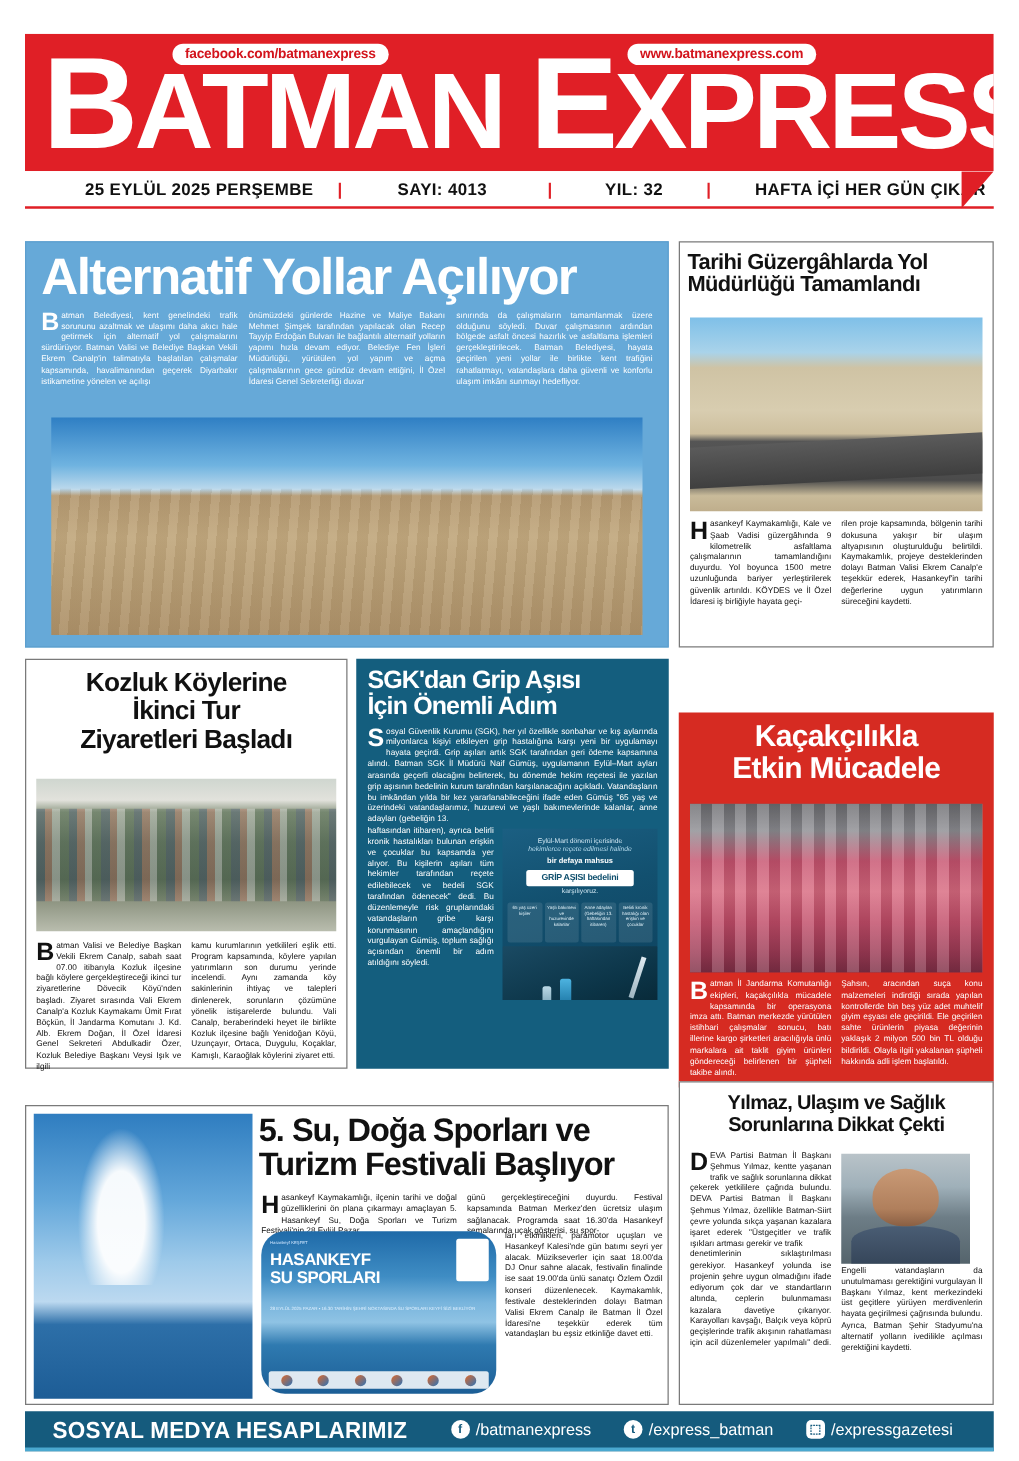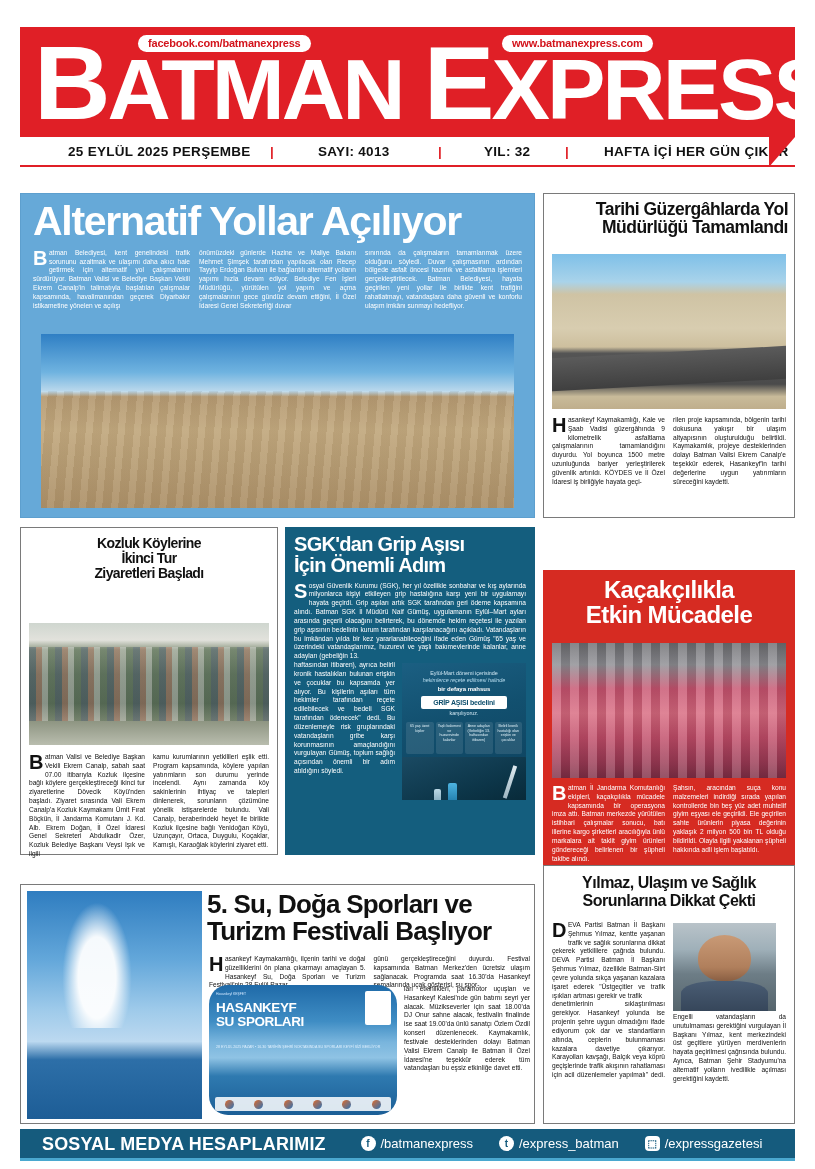--- a/index.html
+++ b/index.html
@@ -193,33 +193,33 @@
   .lead-photo{
     position:absolute; left:20px; right:20px; top:140px; bottom:9px;
   }
 
   
   .rtop{
     left:543px; top:193px; width:252px; height:325px;
     background:#fff;
   }
   .rtop-hl{
-    font-size:17.5px; color:#111; text-align:right;
+    font-size:17.5px; color:#111; text-align:left;
     padding:7px 6px 5px 6px; letter-spacing:-0.5px;
   }
   .rtop-photo{ position:absolute; left:8px; right:8px; top:60px; height:155px; }
   .rtop-body{ position:absolute; left:8px; right:8px; top:222px; }
 
   
   .kozluk{
     left:20px; top:527px; width:258px; height:328px;
     background:#fff;
   }
   .kozluk-hl{
-    font-size:14px; text-align:center; padding:8px 6px 5px 6px;
+    font-size:21px; text-align:center; padding:8px 6px 5px 6px;
     letter-spacing:-0.6px; line-height:1.06;
   }
   .kozluk-photo{ position:absolute; left:8px; right:8px; top:95px; height:122px; }
   .kozluk-body{ position:absolute; left:8px; right:8px; top:225px; }
 
   
   .sgk{
     left:285px; top:527px; width:250px; height:328px;
     background:#145e7e;
   }

